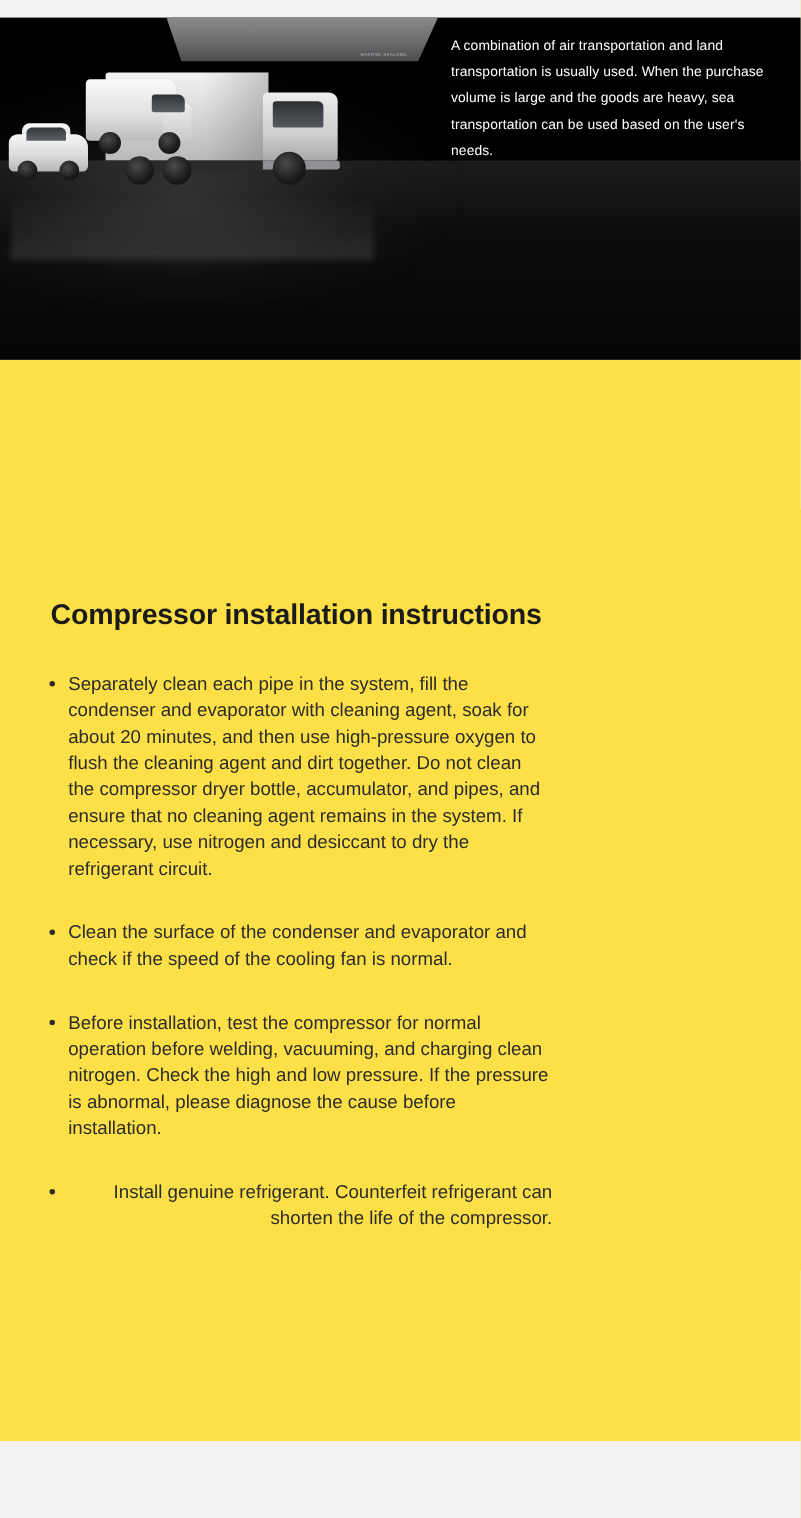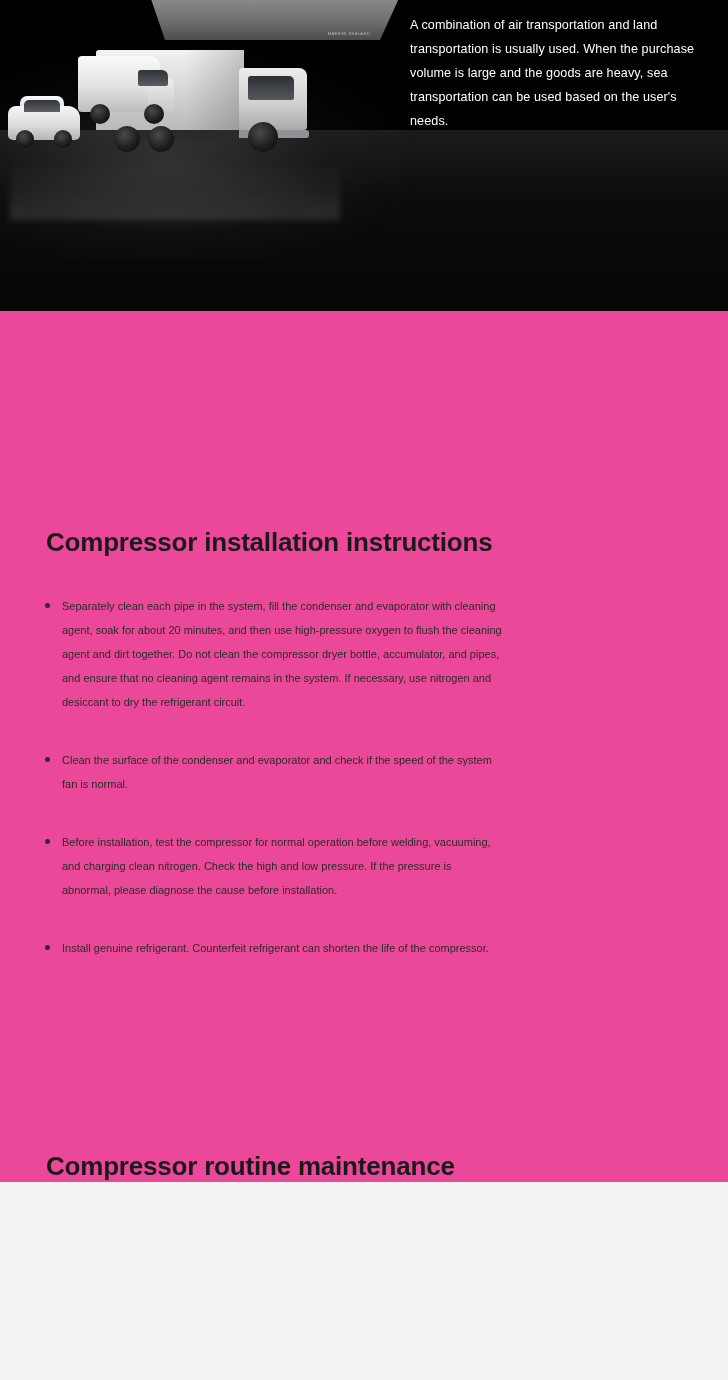--- a/index.html
+++ b/index.html
@@ -16,20 +16,21 @@
     -webkit-font-smoothing: antialiased;
   }
 
   
   .hero {
     position: relative;
     width: 728px;
     height: 311px;
     background: #000;
     overflow: hidden;
+    margin-top: 16px;
   }
   
   .hero-floor {
     position: absolute;
     left: 0; right: 0;
     top: 130px;
     height: 181px;
     background: linear-gradient(180deg, #1c1c1c 0%, #0d0d0d 35%, #050505 100%);
   }
   .hero-glow {
@@ -218,21 +219,21 @@
     top: 0px;
     width: 292px;
     color: #ffffff;
     font-size: 12.6px;
     line-height: 24px;
     letter-spacing: .1px;
   }
 
   
   .content {
-    background: #ec4899;
+    background: #fde047;
     padding: 0 0 0 0;
   }
   .spacer-lg { height: 215px; }
   .spacer-md { height: 190px; }
 
   h2.section-title {
     margin: 0;
     padding: 0 0 0 46px;
     font-size: 26px;
     line-height: 32px;
@@ -242,26 +243,26 @@
   }
 
   ul.bullets {
     margin: 36px 0 0 0;
     padding: 0 40px 0 62px;
     list-style: none;
   }
   ul.bullets > li {
     position: relative;
     margin: 0 0 34px 0;
-    font-size: 11px;
+    font-size: 17px;
     line-height: 24px;
     color: #2b2b2b;
     max-width: 440px;
   }
-  ul.bullets > li:last-child { margin-bottom: 0; }
+  ul.bullets > li:last-child { margin-bottom: 0; text-align: right; }
   ul.bullets > li::before {
     content: "";
     position: absolute;
     left: -17px;
     top: 9px;
     width: 5px;
     height: 5px;
     border-radius: 50%;
     background: #2b2b2b;
   }
@@ -316,25 +317,22 @@
 </div>
 
 <div class="content">
 
   <div class="spacer-lg"></div>
 
   <section>
     <h2 class="section-title">Compressor installation instructions</h2>
     <ul class="bullets">
       <li>Separately clean each pipe in the system, fill the condenser and evaporator with cleaning agent, soak for about 20 minutes, and then use high-pressure oxygen to flush the cleaning agent and dirt together. Do not clean the compressor dryer bottle, accumulator, and pipes, and ensure that no cleaning agent remains in the system. If necessary, use nitrogen and desiccant to dry the refrigerant circuit.</li>
-      <li>Clean the surface of the condenser and evaporator and check if the speed of the system fan is normal.</li>
+      <li>Clean the surface of the condenser and evaporator and check if the speed of the cooling fan is normal.</li>
       <li>Before installation, test the compressor for normal operation before welding, vacuuming, and charging clean nitrogen. Check the high and low pressure. If the pressure is abnormal, please diagnose the cause before installation.</li>
       <li>Install genuine refrigerant. Counterfeit refrigerant can shorten the life of the compressor.</li>
     </ul>
   </section>
 
   <div class="spacer-md"></div>
 
-  <section>
-    <h2 class="section-title">Compressor routine maintenance</h2>
-  </section>
 
 </div>
 
 </body></html>

